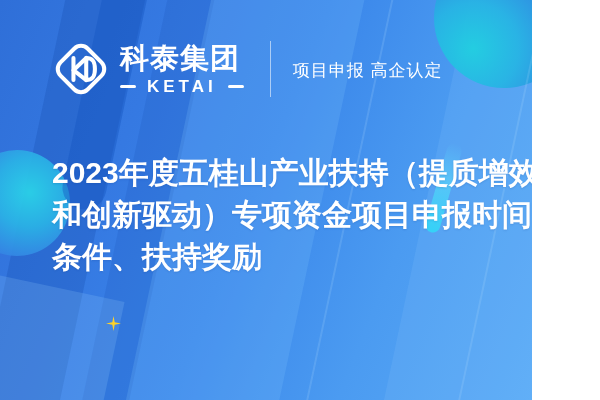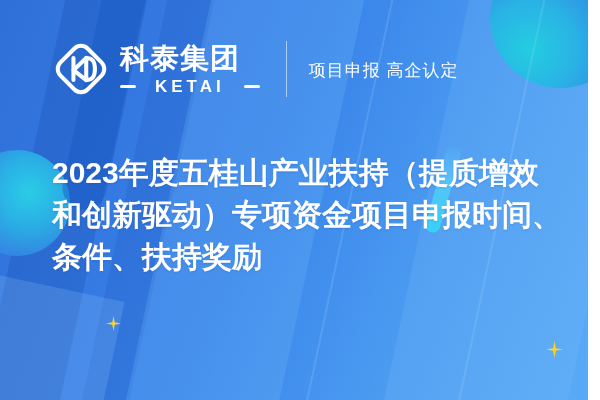--- a/index.html
+++ b/index.html
@@ -4,21 +4,21 @@
 <style>
   html, body {
     margin: 0;
     padding: 0;
     background: #ffffff;
   }
   * { box-sizing: border-box; }
 
   .banner {
     position: relative;
-    width: 588px;
+    width: 532px;
     height: 400px;
     overflow: hidden;
     font-family: "Liberation Sans", "DejaVu Sans", sans-serif;
     background: linear-gradient(112deg, #2f6fd8 0%, #3579e2 26%, #3a86ea 48%, #4b9bf1 72%, #59aaf6 100%);
   }
 
   
   .bg-layer { position: absolute; inset: 0; overflow: hidden; }
 
   
@@ -148,21 +148,21 @@
     font-size: 29px;
     font-weight: 700;
     letter-spacing: 1px;
     line-height: 1.08;
     white-space: nowrap;
   }
   .logo-en-row {
     display: flex;
     align-items: center;
     margin-top: 3px;
-    gap: 19px;
+    gap: 11px;
   }
   .logo-rule {
     height: 3px;
     width: 16px;
     background: #ffffff;
     border-radius: 2px;
     flex: 0 0 auto;
   }
   .logo-en {
     color: #ffffff;

